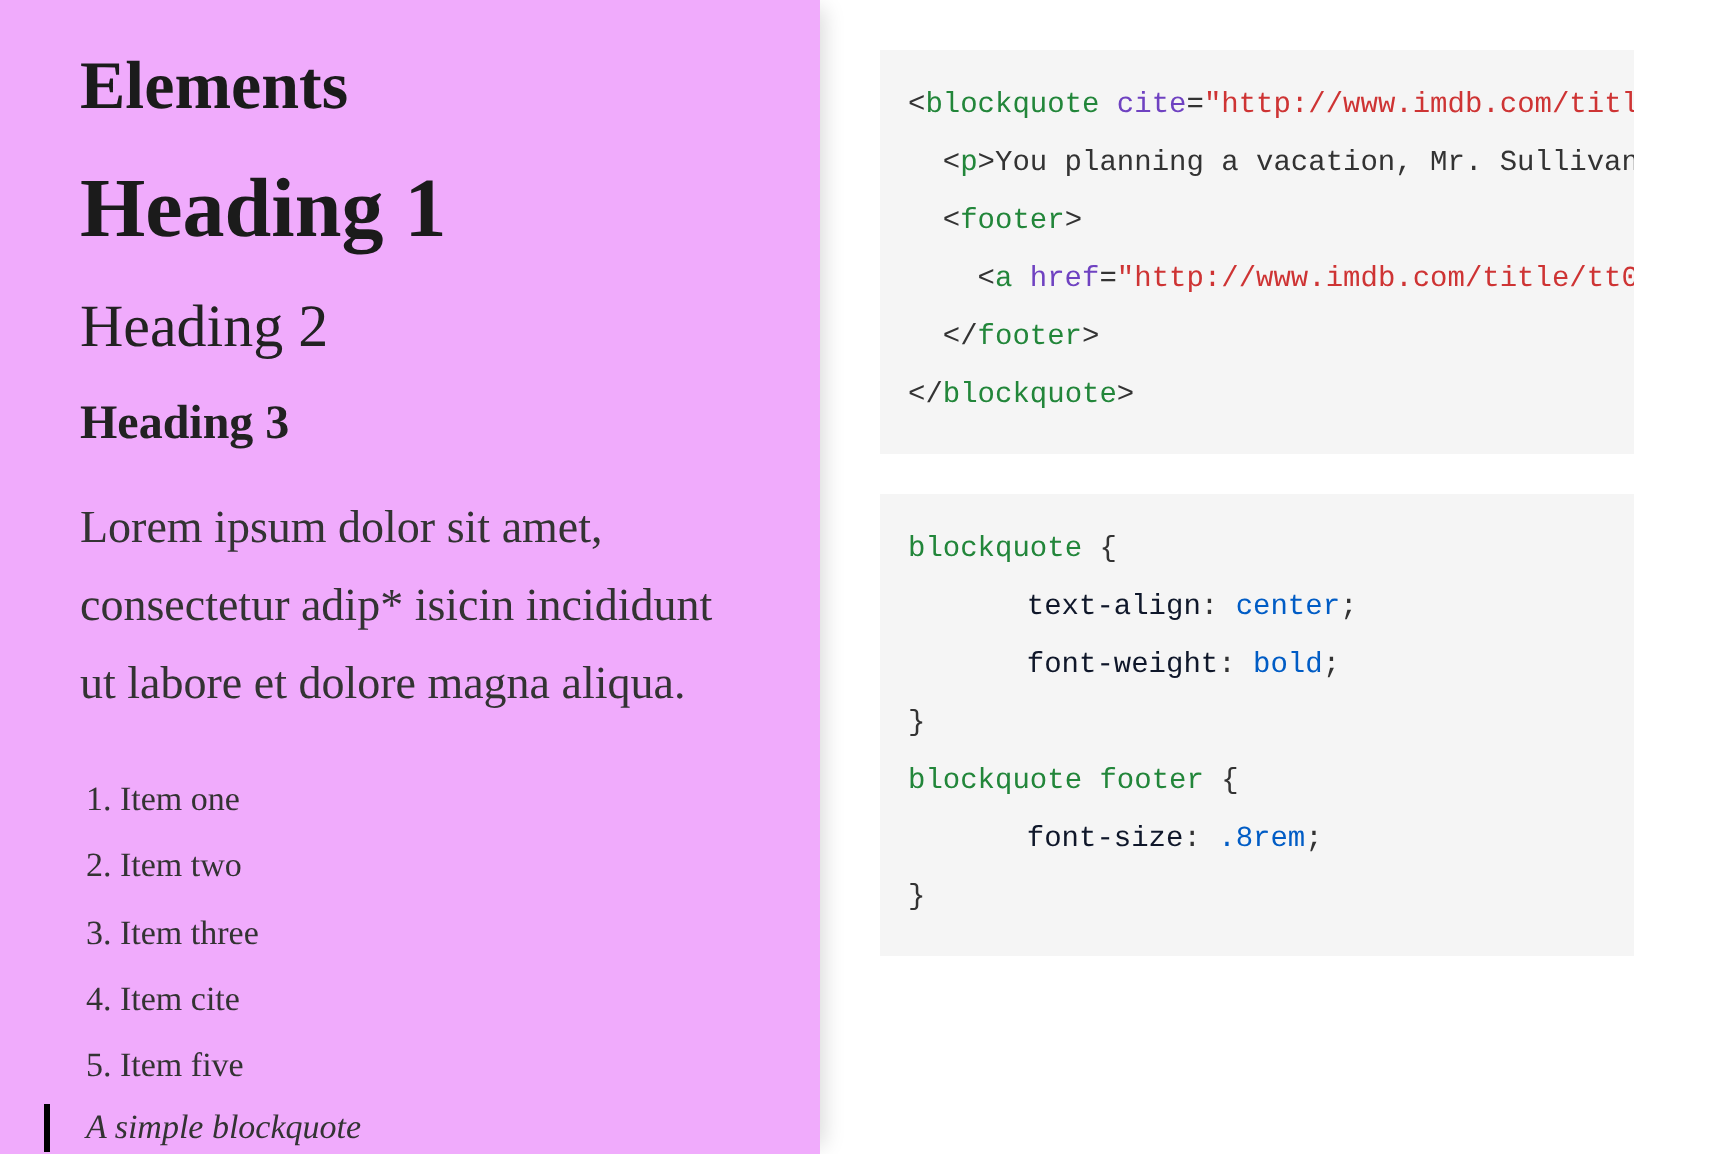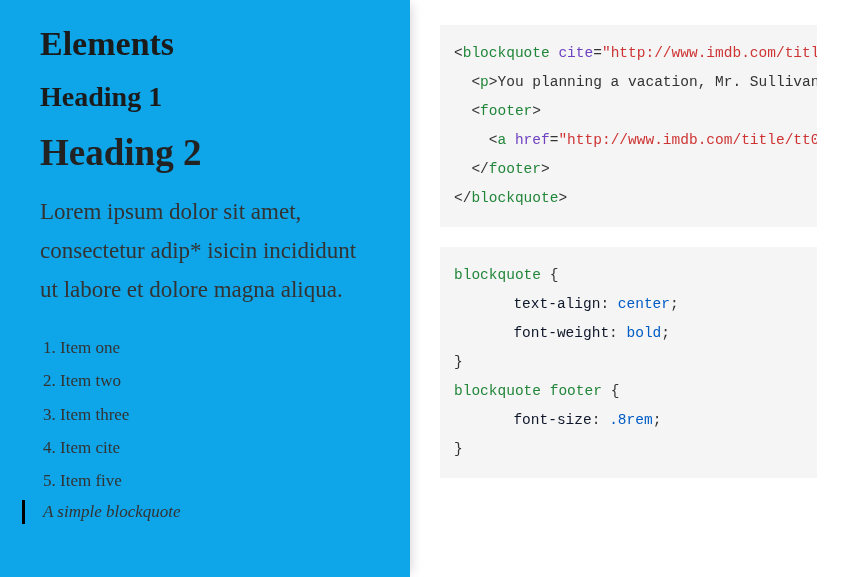--- a/index.html
+++ b/index.html
@@ -15,42 +15,42 @@
       font-family: Georgia, 'Times New Roman', serif;
       color: #333;
       overflow: hidden;
     }
     .left-pane {
       width: 410px;
       padding: 25px 40px;
       box-shadow: 6px 0 10px -4px rgba(0,0,0,0.15);
       position: relative;
       z-index: 1;
-      background: #0ea5e9;
+      background: #f0abfc;
     }
     .right-pane {
       width: 407px;
       padding: 25px 0 25px 30px;
       font-family: -apple-system, BlinkMacSystemFont, 'Segoe UI', sans-serif;
     }
     h1.title {
       font-size: 34px;
       font-weight: bold;
       color: #1b1b1b;
       margin-bottom: 18px;
     }
     h1.heading1 {
-      font-size: 28px;
+      font-size: 42px;
       font-weight: bold;
       color: #1b1b1b;
       margin-bottom: 18px;
     }
     h2.heading2 {
-      font-size: 37px;
-      font-weight: bold;
+      font-size: 30px;
+      font-weight: normal;
       color: #222;
       margin-bottom: 18px;
     }
     h3.heading3 {
       font-size: 24px;
       font-weight: bold;
       color: #222;
       margin-bottom: 18px;
     }
     p.paragraph {
@@ -105,20 +105,21 @@
     .pad2 { width: 2ch; }
     .pad3 { width: 3ch; }
   </style>
 </head>
 <body>
 
 <div class="left-pane">
   <h1 class="title">Elements</h1>
   <h1 class="heading1">Heading 1</h1>
   <h2 class="heading2">Heading 2</h2>
+  <h3 class="heading3">Heading 3</h3>
   <p class="paragraph">Lorem ipsum dolor sit amet, consectetur adip* isicin incididunt ut labore et dolore magna aliqua.</p>
   <ol class="list">
     <li>Item one</li>
     <li>Item two</li>
     <li>Item three</li>
     <li>Item cite</li>
     <li>Item five</li>
   </ol>
   <blockquote class="blockquote">
     <span>A simple blockquote</span>

